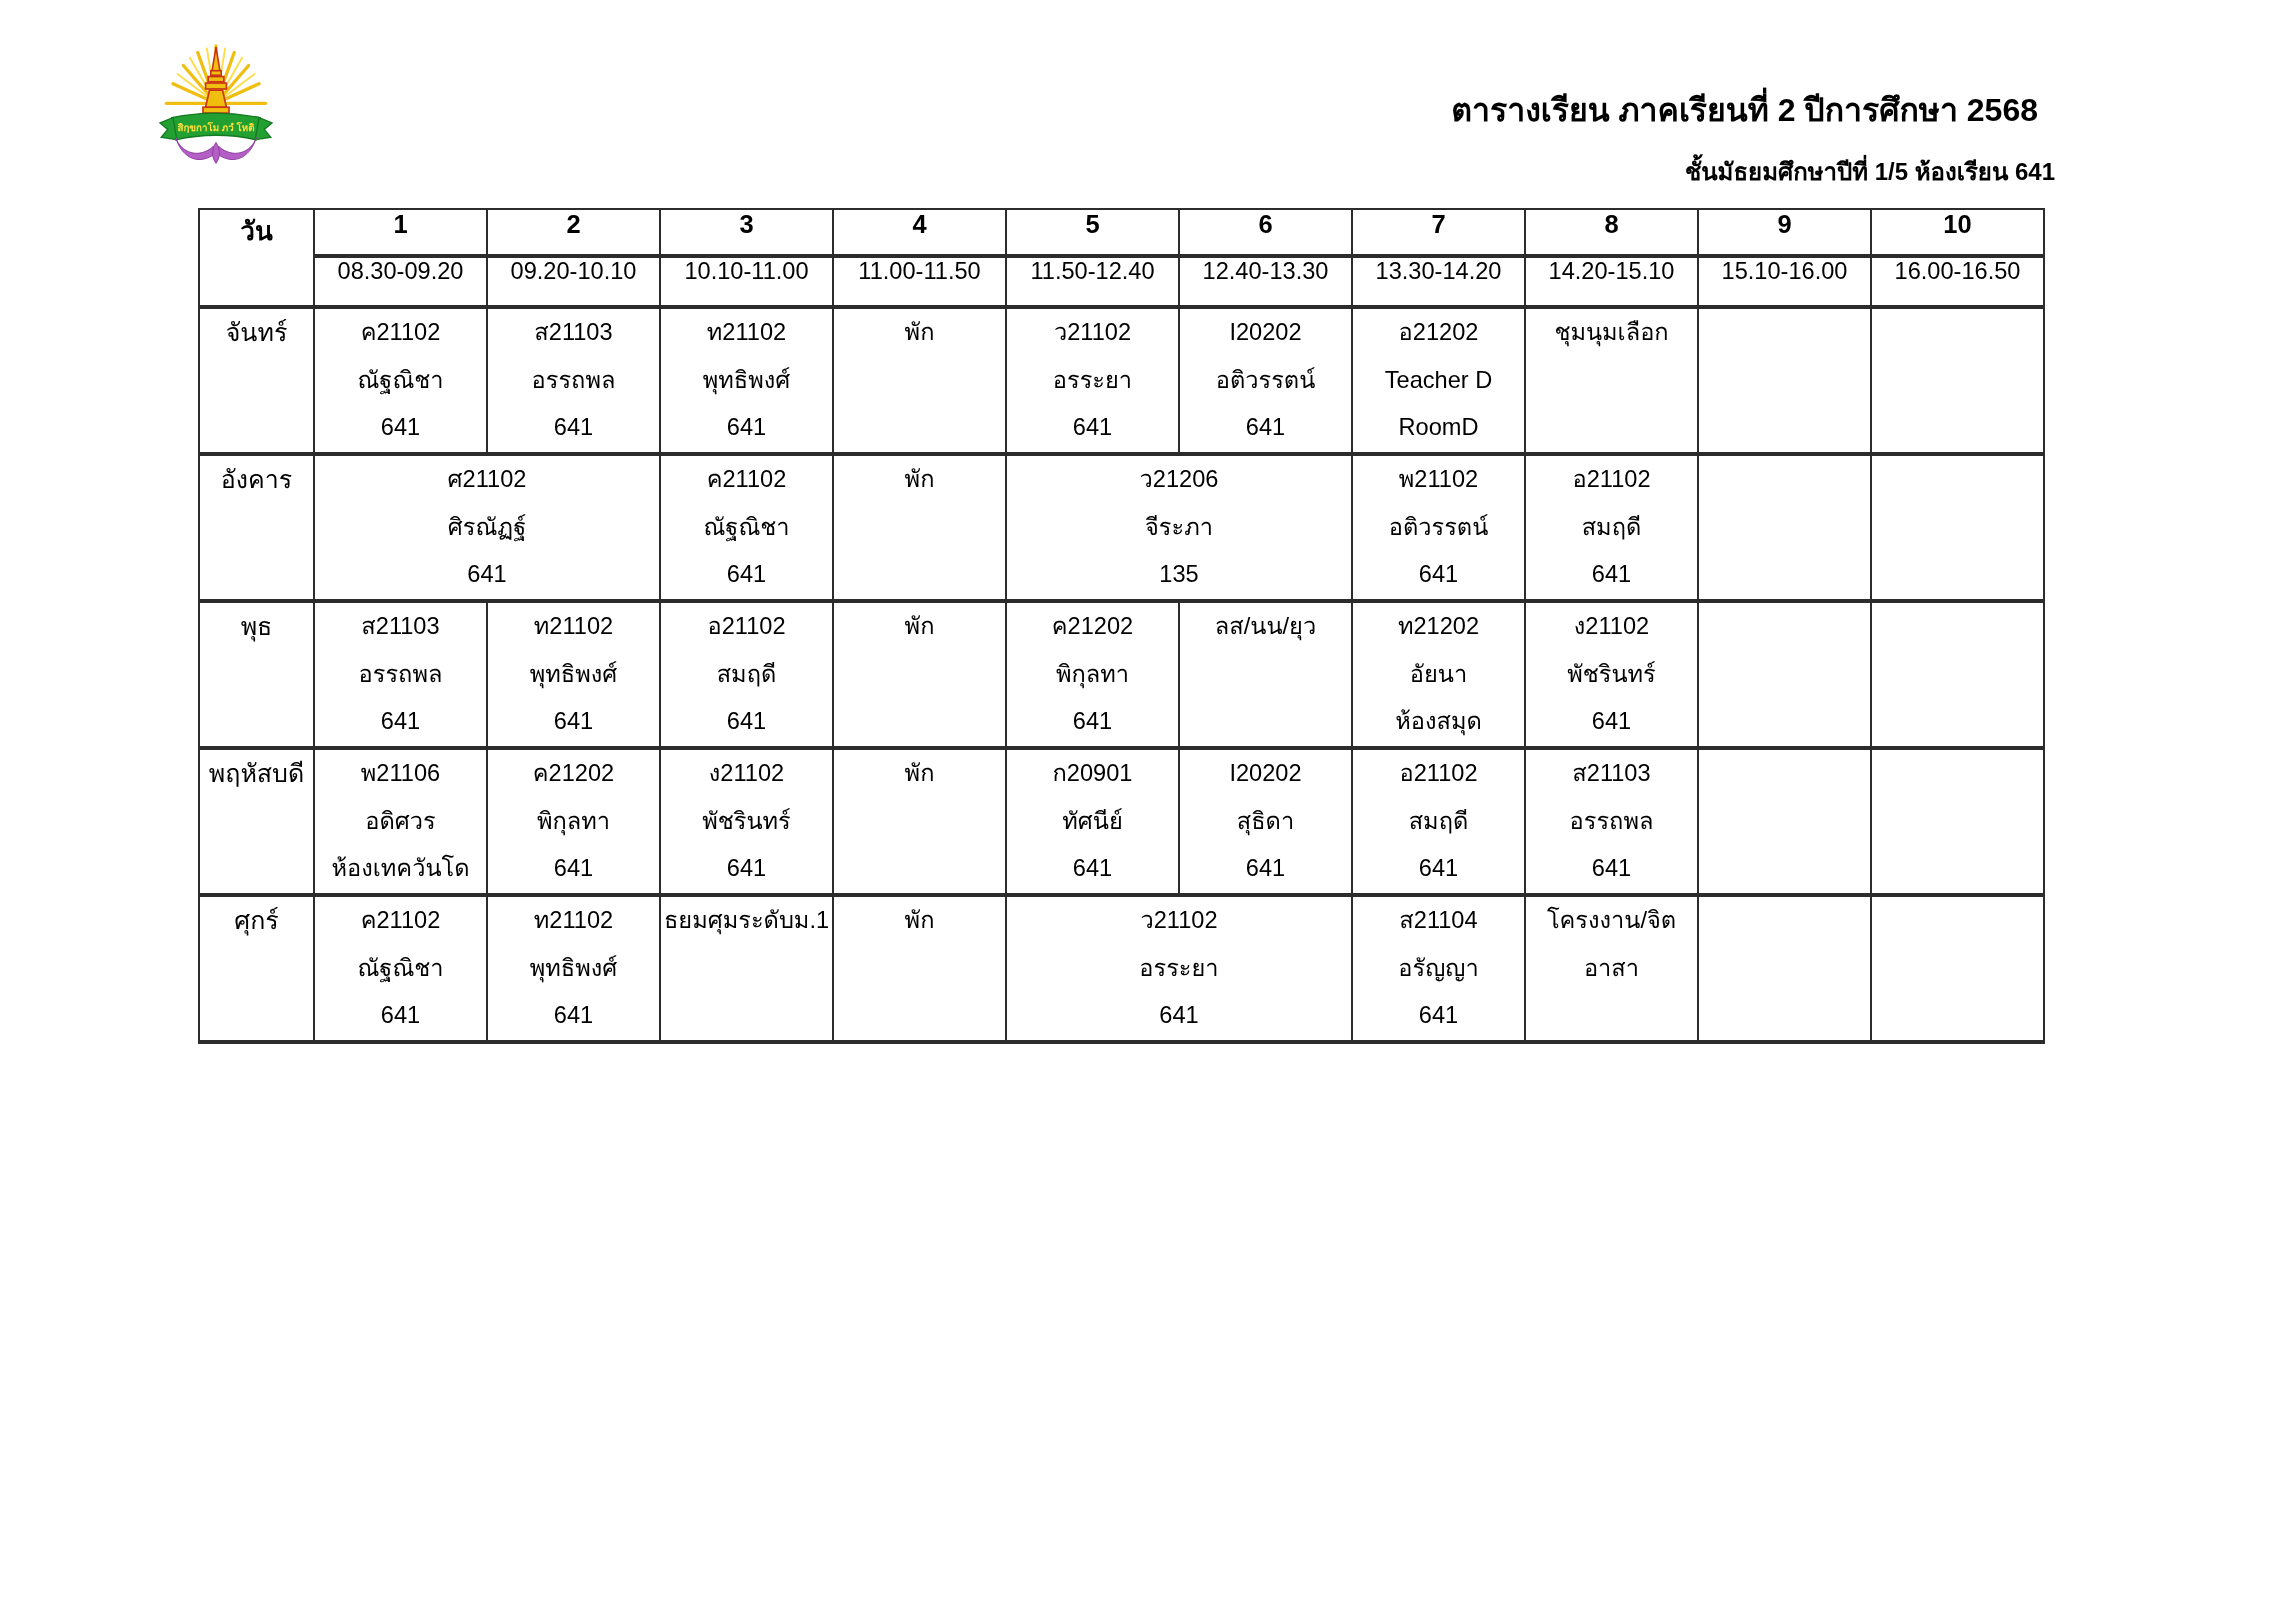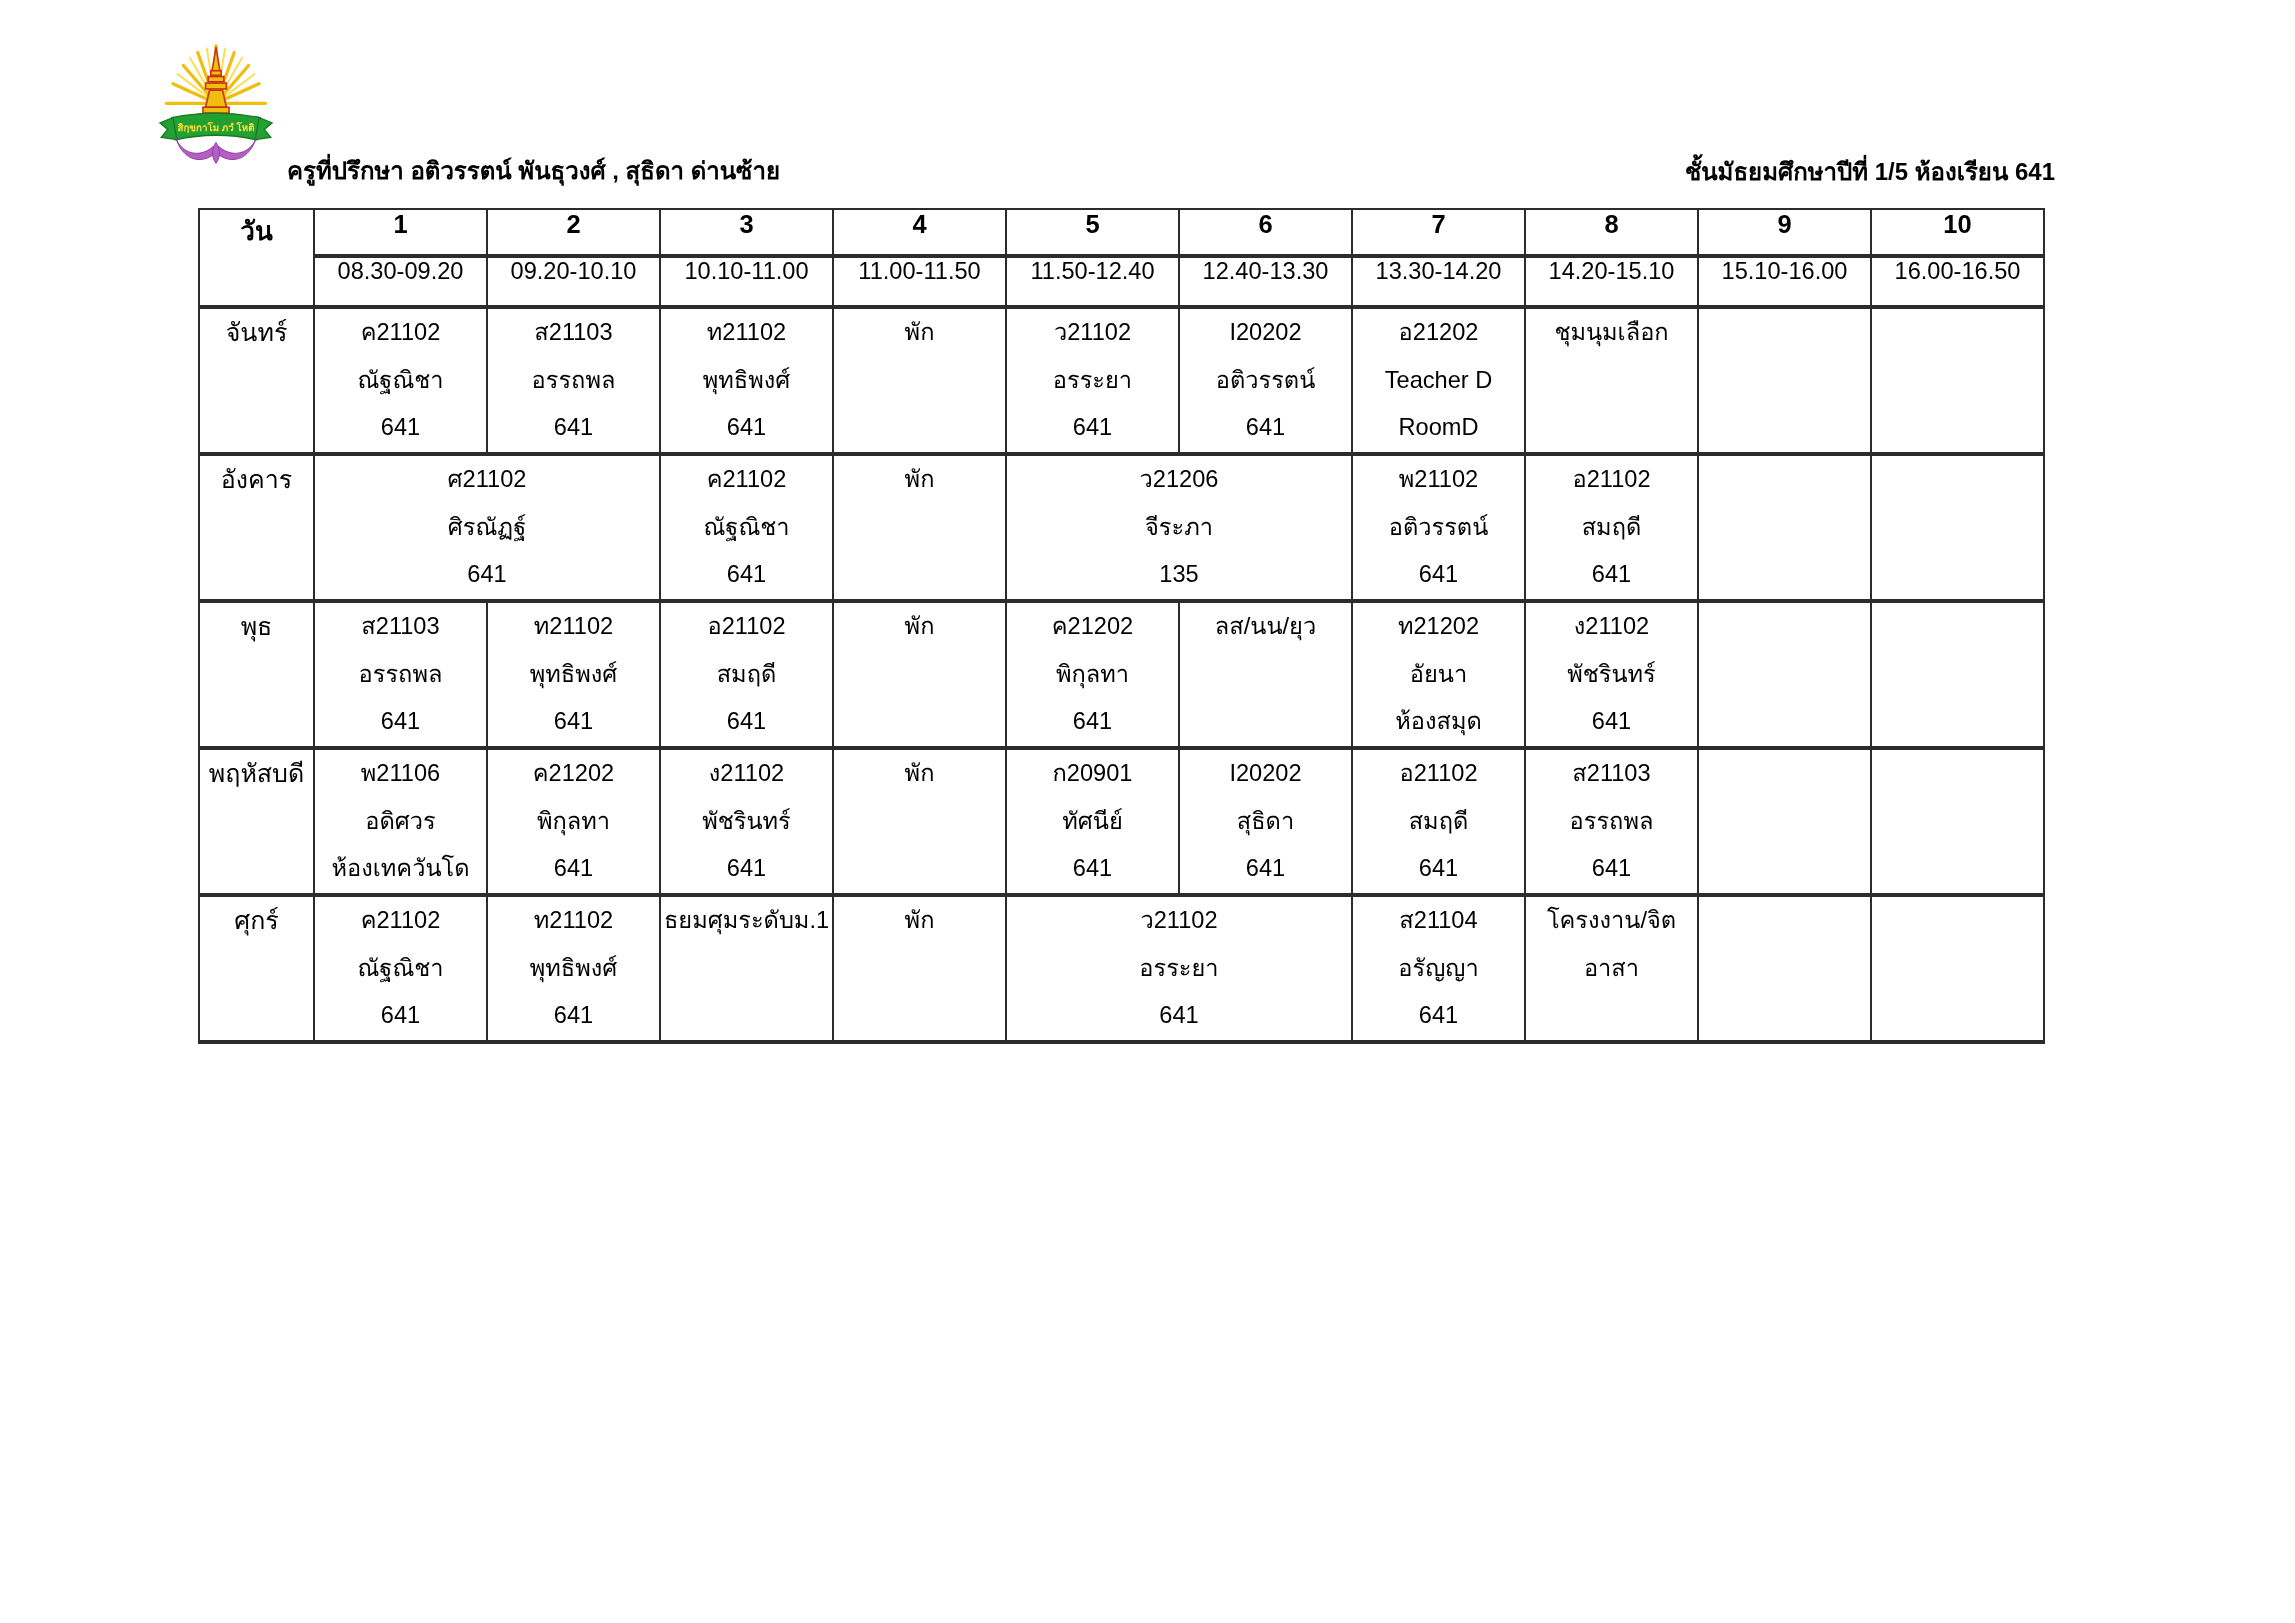--- a/index.html
+++ b/index.html
@@ -99,21 +99,21 @@
       <polygon points="158,122 178,130 166,140 176,152 152,156" fill="#23A032" stroke="#157A22" stroke-width="2"></polygon>
       <text x="92" y="143" text-anchor="middle" font-size="15" font-weight="700" fill="#FFE03A">สิกฺขกาโม ภวํ โหติ</text>
     </g>
     <g fill="#B45FC6" stroke="#8E3DA0" stroke-width="1.5">
       <path d="M30,152 C38,176 66,186 88,166 L92,176 C68,196 40,186 30,152 Z"></path>
       <path d="M154,152 C146,176 118,186 96,166 L92,176 C116,196 144,186 154,152 Z"></path>
       <path d="M92,160 C84,172 86,184 92,192 C98,184 100,172 92,160 Z"></path>
     </g>
   </svg>
 
-  <div class="advisor-line">ครูที่ปรึกษา  อติวรรตน์  พันธุวงศ์ ,  สุธิดา  ด่านซ้าย</div>
+  <div class="doc-title">ตารางเรียน ภาคเรียนที่ 2  ปีการศึกษา  2568</div>
   <div class="class-line">ชั้นมัธยมศึกษาปีที่ 1/5   ห้องเรียน  641</div>
 
   <table class="tt">
     <colgroup>
         <col style="width: 115px;">
         <col style="width: 173px;">
         <col style="width: 173px;">
         <col style="width: 173px;">
         <col style="width: 173px;">
         <col style="width: 173px;">

